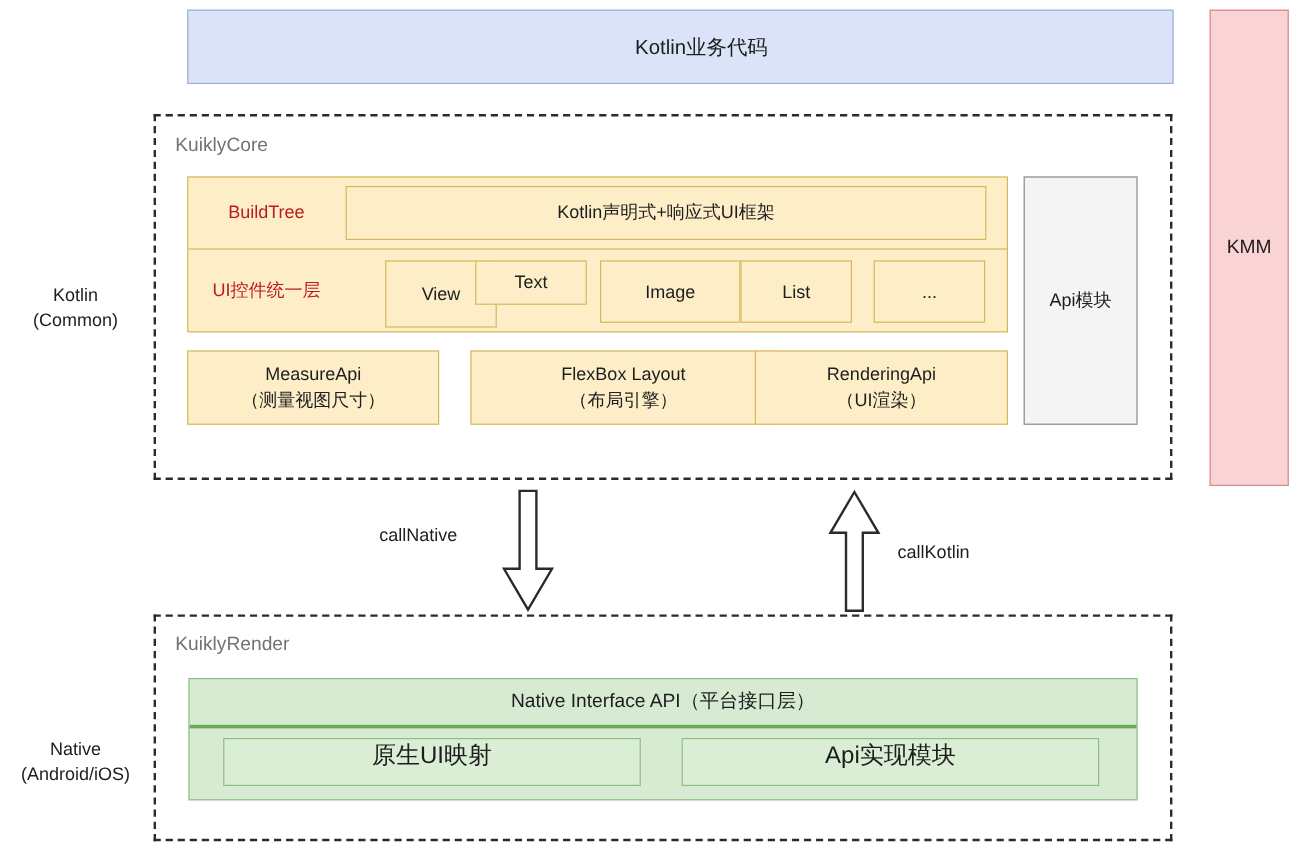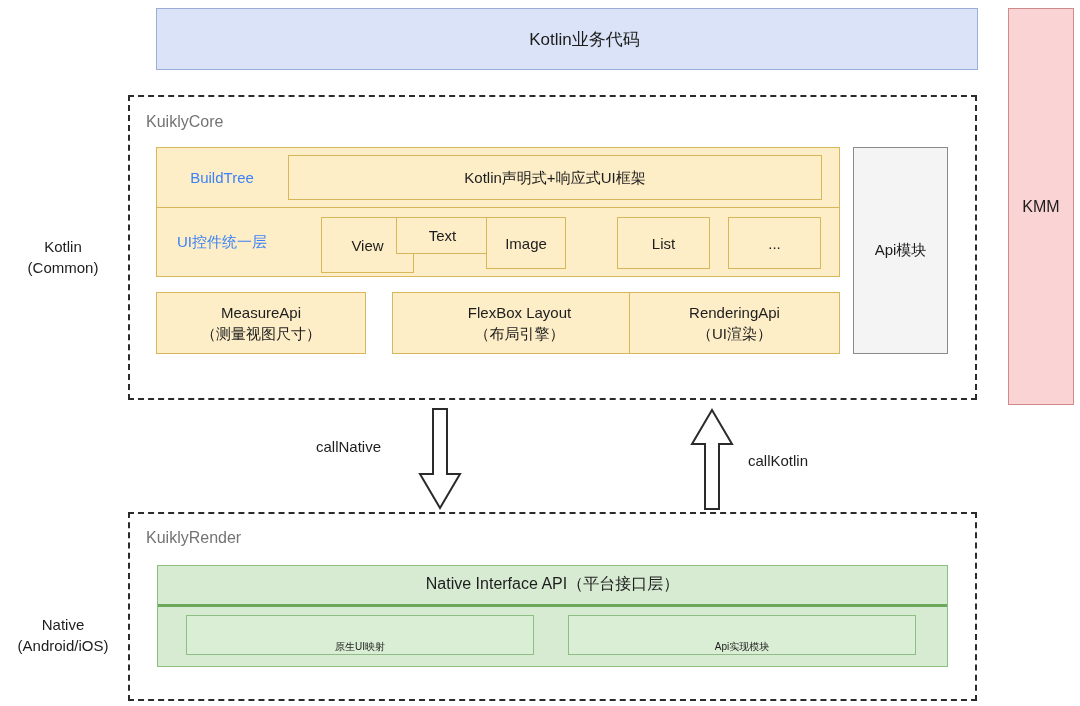--- a/index.html
+++ b/index.html
@@ -69,21 +69,21 @@
     display: flex; flex-direction: column;
     align-items: center; justify-content: center;
     font-size: 15px;
     line-height: 21px;
     color: #1d1d1d;
     text-align: center;
   }
   .row-label {
     display: flex; align-items: center; justify-content: center;
     font-size: 15px;
-    color: #3b82f6;
+    color: #b91c1c;
   }
   .divider-h {
     background: #d8b75a;
   }
 
   
   .gray-box {
     background: #f4f4f4;
     border: 1.5px solid #8a8a8a;
     display: flex; align-items: center; justify-content: center;
@@ -92,22 +92,22 @@
   }
 
   
   .green-panel {
     background: #d6ebd2;
     border: 1.2px solid #8fbe84;
   }
   .green-box {
     background: #d9eed5;
     border: 1.2px solid #8fbe84;
-    display: flex; align-items: flex-end; justify-content: center;
-    font-size: 10px;
+    display: flex; align-items: flex-start; justify-content: center;
+    font-size: 20px;
     color: #1d1d1d;
   }
   .green-divider { background: #6aa85c; }
   .green-head {
     display: flex; align-items: center; justify-content: center;
     font-size: 16px;
     color: #1d1d1d;
   }
 
   
@@ -153,21 +153,21 @@
 <div class="abs divider-h" style="left:157px; top:207px; width:682px; height:1.2px;"></div>
 
 <div class="abs row-label" style="left:156px; top:207px; width:132px; height:70px;">UI控件统一层</div>
 
 <div class="abs yellow-box" style="left:285px; top:217px; width:93px; height:56px;margin-left:36px;">
   <span>View</span>
 </div>
 <div class="abs yellow-box" style="left:396px; top:217px; width:93px; height:37px;">
   <span>Text</span>
 </div>
-<div class="abs yellow-box" style="left:486px; top:217px; width:80px; height:52px;">
+<div class="abs yellow-box" style="left:500px; top:217px; width:117px; height:52px;">
   <span>Image</span>
 </div>
 <div class="abs yellow-box" style="left:617px; top:217px; width:93px; height:52px;">
   <span>List</span>
 </div>
 <div class="abs yellow-box" style="left:728px; top:217px; width:93px; height:52px;">
   <span>...</span>
 </div>
 
 <div class="abs yellow-box" style="left:156px; top:292px; width:210px; height:62px;">

